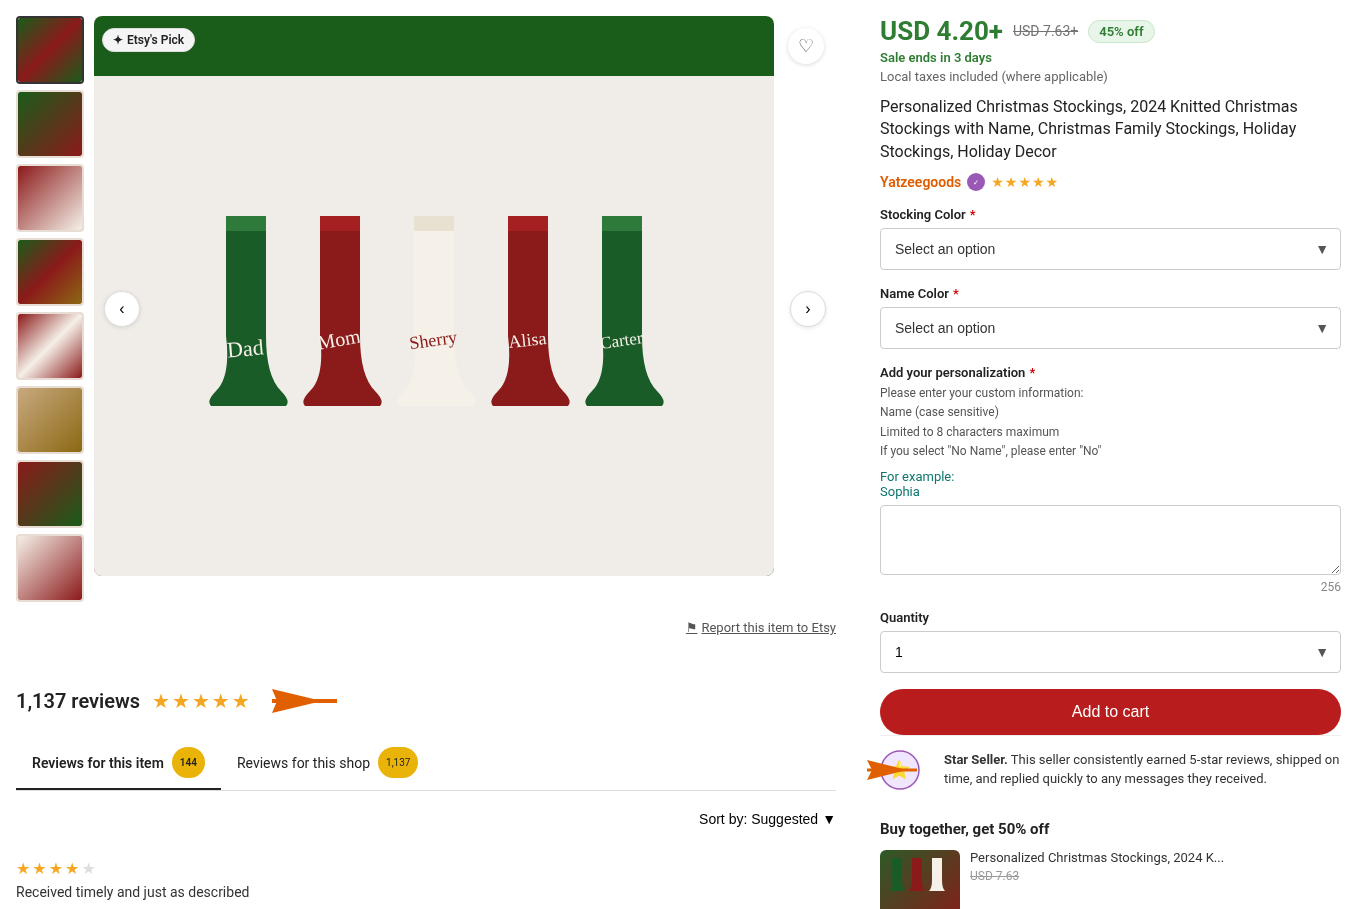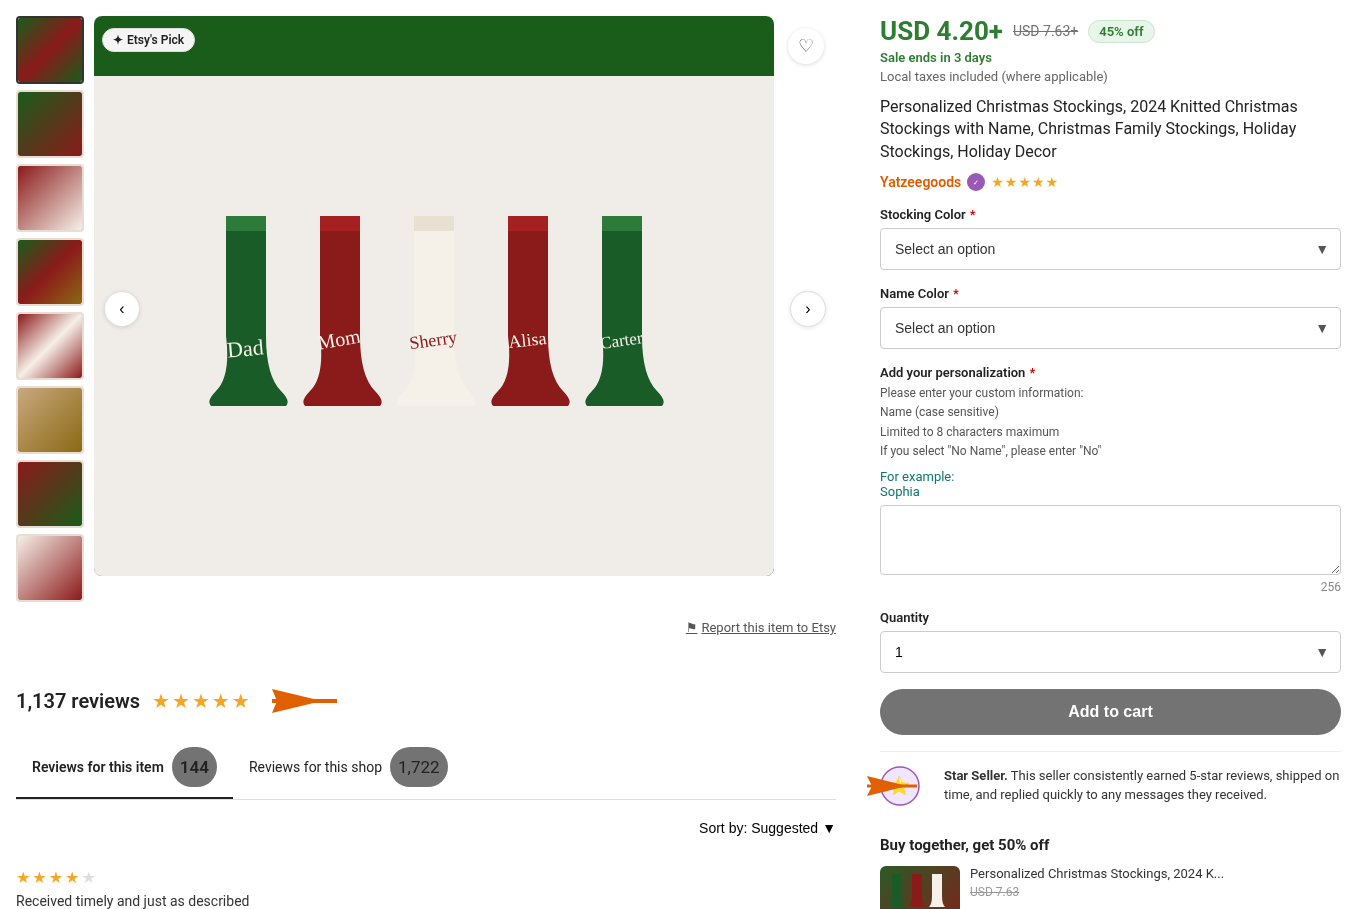--- a/index.html
+++ b/index.html
@@ -24,21 +24,21 @@
 
     
     .reviews-section { margin-top: 20px; }
     .reviews-count-row { display: flex; align-items: center; gap: 12px; margin-bottom: 16px; }
     .reviews-count { font-size: 20px; font-weight: 600; }
     .stars-display { display: flex; gap: 2px; }
     .star { color: #f5a623; font-size: 20px; }
     .tabs-row { display: flex; gap: 0; border-bottom: 1px solid #ddd; margin-bottom: 20px; }
     .tab-item { padding: 10px 16px; cursor: pointer; font-size: 14px; border-bottom: 2px solid transparent; display: flex; align-items: center; gap: 8px; }
     .tab-item.active { border-bottom-color: #222; font-weight: 600; }
-    .tab-badge { background: #737373; border-radius: 20px; padding: 10px 8px; font-size: 17px; }
+    .tab-badge { background: #eab308; border-radius: 20px; padding: 10px 8px; font-size: 10px; }
 
     .sort-row { display: flex; justify-content: flex-end; margin-bottom: 16px; }
     .sort-btn { background: none; border: none; cursor: pointer; font-size: 14px; display: flex; align-items: center; gap: 4px; }
 
     .review-item { padding: 16px 0; border-bottom: 1px solid #f0f0f0; }
     .review-stars { display: flex; gap: 2px; margin-bottom: 6px; }
     .review-star { color: #f5a623; font-size: 16px; }
     .review-text { font-size: 14px; margin-bottom: 24px; color: #333; }
     .reviewer-row { display: flex; align-items: center; gap: 8px; font-size: 13px; color: #666; }
     .reviewer-flag { font-size: 16px; }
@@ -69,21 +69,21 @@
     .personalization-label { font-size: 13px; font-weight: 600; margin-bottom: 4px; display: flex; align-items: center; gap: 4px; }
     .personalization-hint { font-size: 12px; color: #555; line-height: 1.6; margin-bottom: 8px; }
     .example-text { font-size: 13px; color: #0f766e; margin-bottom: 6px; }
     .personalization-textarea { width: 100%; padding: 10px; border: 1px solid #ccc; border-radius: 4px; font-size: 14px; resize: vertical; min-height: 70px; }
     .char-count { text-align: right; font-size: 12px; color: #888; margin-top: 2px; }
 
     .qty-section { margin-bottom: 16px; }
     .qty-label { font-size: 13px; font-weight: 600; margin-bottom: 6px; }
     .qty-select { width: 100%; padding: 12px 14px; border: 1px solid #ccc; border-radius: 4px; font-size: 14px; appearance: none; background: white; cursor: pointer; }
 
-    .add-to-cart-btn { width: 100%; padding: 14px; background: #737373; color: white; border: none; border-radius: 40px; font-size: 16px; font-weight: 700; cursor: pointer; margin-bottom: 16px; }
+    .add-to-cart-btn { width: 100%; padding: 14px; background: #b91c1c; color: white; border: none; border-radius: 40px; font-size: 16px; font-weight: 400; cursor: pointer; margin-bottom: 0; }
 
     .star-seller-box { display: flex; gap: 12px; align-items: flex-start; padding: 14px 0; border-top: 1px solid #eee; margin-bottom: 16px; }
     .star-seller-icon { width: 40px; height: 40px; flex-shrink: 0; }
     .star-seller-text { font-size: 13px; color: #333; line-height: 1.5; }
     .star-seller-text strong { font-weight: 700; }
 
     .buy-together { margin-top: 16px; }
     .buy-together-title { font-size: 15px; font-weight: 700; margin-bottom: 12px; }
     .buy-together-row { display: flex; gap: 10px; align-items: flex-start; }
     .buy-together-img { width: 80px; height: 80px; background: linear-gradient(135deg, #2d5a27, #8b1a1a); border-radius: 6px; flex-shrink: 0; position: relative; }
@@ -219,21 +219,21 @@
         </svg>
       </div>
 
       <div class="tabs-row">
         <div class="tab-item active">
           <span>Reviews for this item</span>
           <span class="tab-badge">144</span>
         </div>
         <div class="tab-item">
           <span>Reviews for this shop</span>
-          <span class="tab-badge">1,722</span>
+          <span class="tab-badge">1,137</span>
         </div>
       </div>
 
       <div class="sort-row">
         <button class="sort-btn">
           <span>Sort by: Suggested</span>
           <span>▼</span>
         </button>
       </div>
 

